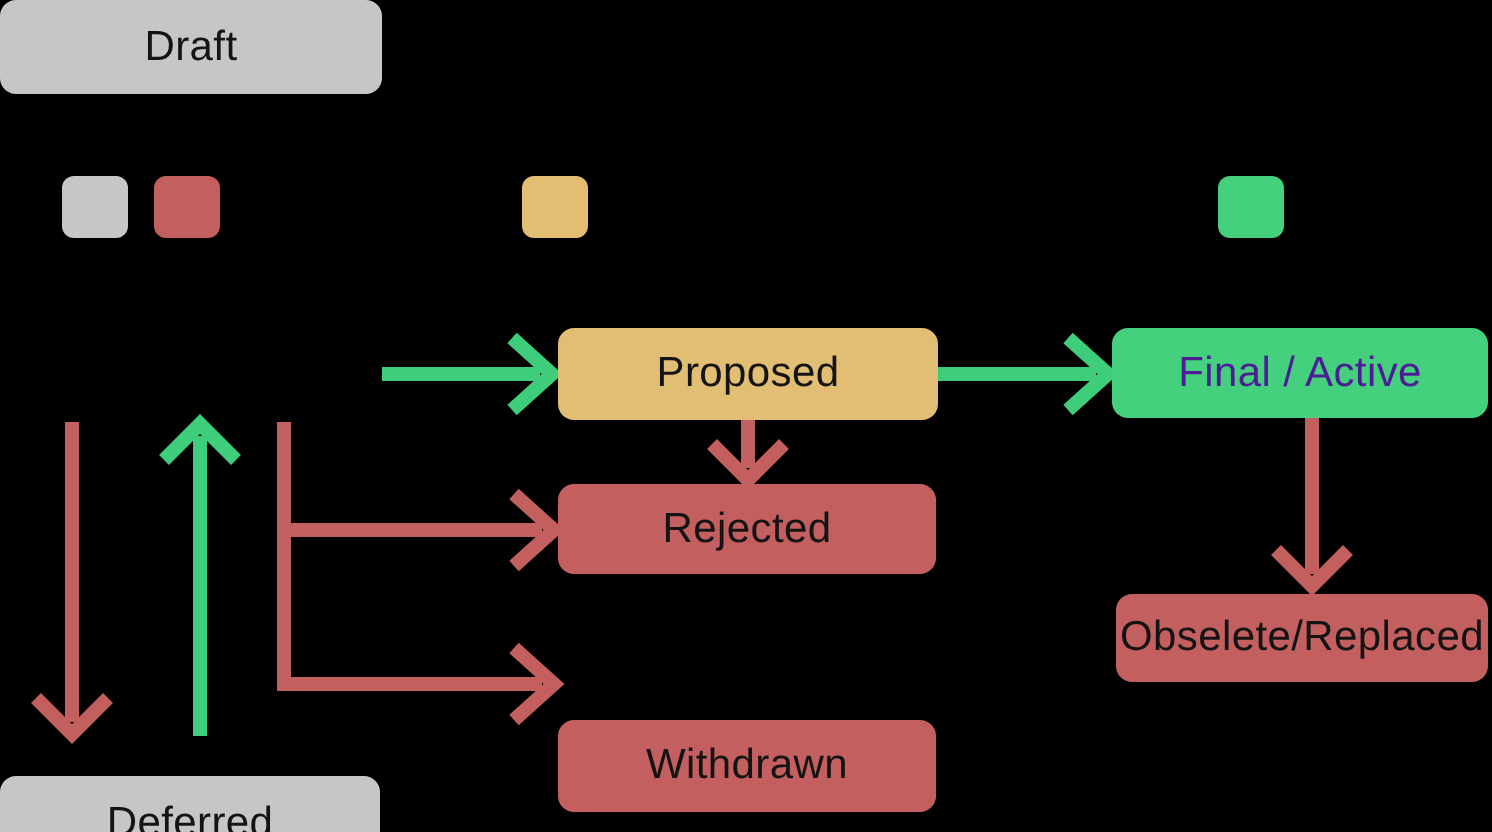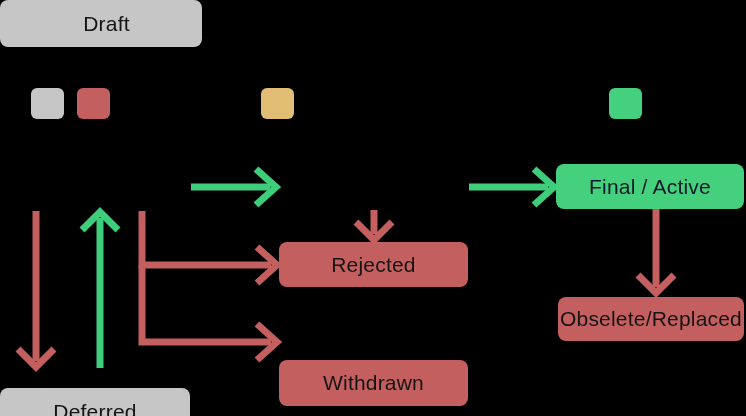--- a/index.html
+++ b/index.html
@@ -101,20 +101,21 @@
       <polyline points="142,211 142,265 271,265" style="stroke: rgb(196, 95, 95);"></polyline>
       <polyline points="257,247 277,265 257,283" style="stroke: rgb(196, 95, 95);"></polyline>
     </g>
 
     <g>
       <polyline points="142,265 142,342 271,342" style="stroke: rgb(196, 95, 95);"></polyline>
       <polyline points="257,324 277,342 257,360" style="stroke: rgb(196, 95, 95);"></polyline>
     </g>
   </svg>
 
-  <div class="node" id="node-draft" style="background-color: rgb(198, 198, 198); color: rgb(20, 20, 20); padding-left: 11px;">Draft</div>
-  <div class="node" id="node-final" style="background-color: rgb(69, 208, 126); color: #0f172a;">Final / Active</div>
+  <div class="node" id="node-draft" style="background-color: rgb(198, 198, 198); color: rgb(20, 20, 20);">Draft</div>
+  <div class="node" id="node-proposed" style="background-color: rgb(226, 189, 116); color: rgb(20, 20, 20);">Proposed</div>
+  <div class="node" id="node-final" style="background-color: rgb(69, 208, 126); color: #4c1d95;">Final / Active</div>
   <div class="node" id="node-rejected" style="background-color: rgb(196, 95, 95); color: rgb(20, 20, 20);">Rejected</div>
   <div class="node" id="node-withdrawn" style="background-color: rgb(196, 95, 95); color: rgb(20, 20, 20); margin-top: 41px;">Withdrawn</div>
   <div class="node" id="node-deferred" style="background-color: rgb(198, 198, 198); color: rgb(20, 20, 20);">Deferred</div>
   <div class="node" id="node-obselete" style="background-color: rgb(196, 95, 95); color: rgb(20, 20, 20);">Obselete/Replaced</div>
 
 </div>
 
 </body></html>

